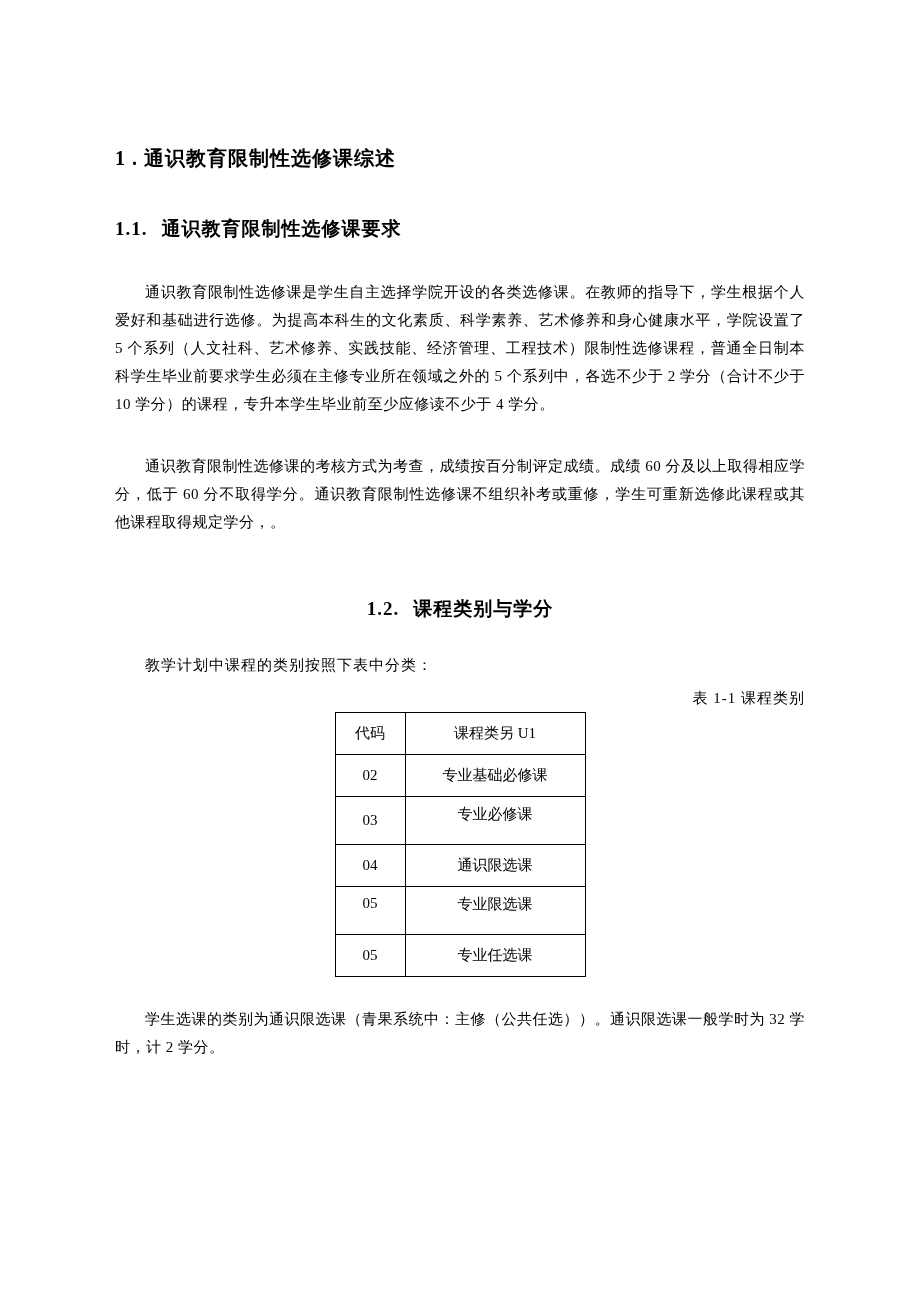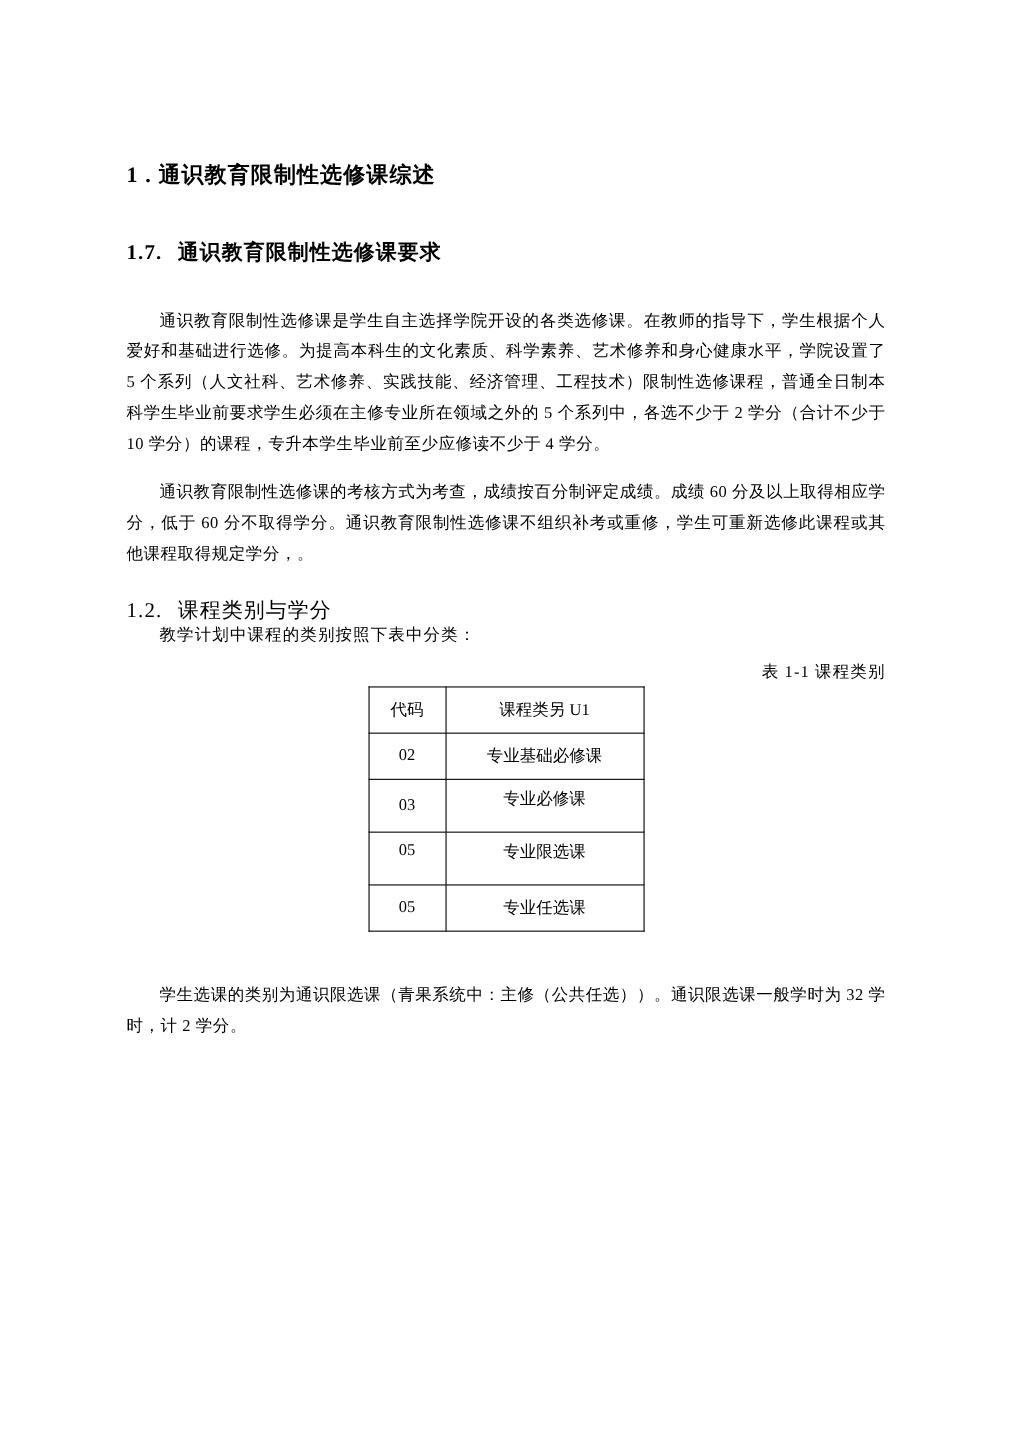--- a/index.html
+++ b/index.html
@@ -37,34 +37,34 @@
     }
     .paragraph {
       font-size: 15px;
       line-height: 28px;
       text-indent: 2em;
       text-align: justify;
       margin-bottom: 0;
       letter-spacing: 0.5px;
     }
     .para-block {
-      margin-bottom: 16px;
+      margin-bottom: 34px;
     }
     .para-block-2 {
-      margin-bottom: 24px;
+      margin-bottom: 60px;
     }
     .table-caption {
       font-size: 15px;
       text-align: right;
       margin-bottom: 4px;
       letter-spacing: 1px;
     }
     .course-table {
       border-collapse: collapse;
-      margin: 0 auto 44px auto;
+      margin: 0 auto 28px auto;
     }
     .course-table td, .course-table th {
       border: 1px solid #000000;
       font-size: 15px;
       text-align: center;
       vertical-align: middle;
       font-weight: normal;
     }
     .course-table .col-code {
       width: 70px;
@@ -75,43 +75,45 @@
     }
     .course-table .row-tall {
       height: 48px;
       padding-left: 42px;
     }
     .course-table .row-med {
       height: 40px;
     }
     .heading-12 {
       font-size: 19px;
-      font-weight: normal;
+      font-weight: bold;
+      margin-bottom: 34px;
       letter-spacing: 1px;
+      text-align: center;
     }
     .heading-12 .num {
       font-family: "Times New Roman", serif;
       margin-right: 14px;
     }
     .intro-line {
       font-size: 15px;
       text-indent: 2em;
       margin-bottom: 14px;
       letter-spacing: 1px;
     }
   </style>
 </head>
 <body>
 
 <h1 class="heading-1">
   <span class="num">1 .</span><span>通识教育限制性选修课综述</span>
 </h1>
 
 <h2 class="heading-2">
-  <span class="num">1.7.</span><span>通识教育限制性选修课要求</span>
+  <span class="num">1.1.</span><span>通识教育限制性选修课要求</span>
 </h2>
 
 <div class="para-block">
   <p class="paragraph">通识教育限制性选修课是学生自主选择学院开设的各类选修课。在教师的指导下，学生根据个人爱好和基础进行选修。为提高本科生的文化素质、科学素养、艺术修养和身心健康水平，学院设置了 5 个系列（人文社科、艺术修养、实践技能、经济管理、工程技术）限制性选修课程，普通全日制本科学生毕业前要求学生必须在主修专业所在领域之外的 5 个系列中，各选不少于 2 学分（合计不少于 10 学分）的课程，专升本学生毕业前至少应修读不少于 4 学分。</p>
 </div>
 
 <div class="para-block-2">
   <p class="paragraph">通识教育限制性选修课的考核方式为考查，成绩按百分制评定成绩。成绩 60 分及以上取得相应学分，低于 60 分不取得学分。通识教育限制性选修课不组织补考或重修，学生可重新选修此课程或其他课程取得规定学分，。</p>
 </div>
 
@@ -130,20 +132,24 @@
     <th class="col-name">课程类另 U1</th>
   </tr>
   <tr class="row-med">
     <td class="col-code">02</td>
     <td class="col-name">专业基础必修课</td>
   </tr>
   <tr class="row-tall">
     <td class="col-code">03</td>
     <td class="col-name" style="vertical-align:top;padding-top:8px;font-family:Liberation Serif, serif;">专业必修课</td>
   </tr>
+  <tr class="row-med">
+    <td class="col-code">04</td>
+    <td class="col-name">通识限选课</td>
+  </tr>
   <tr class="row-tall">
     <td class="col-code" style="vertical-align:top;padding-top:8px;">05</td>
     <td class="col-name" style="vertical-align:top;padding-top:8px;">专业限选课</td>
   </tr>
   <tr class="row-med">
     <td class="col-code">05</td>
     <td class="col-name">专业任选课</td>
   </tr>
 </tbody>
   </table>

